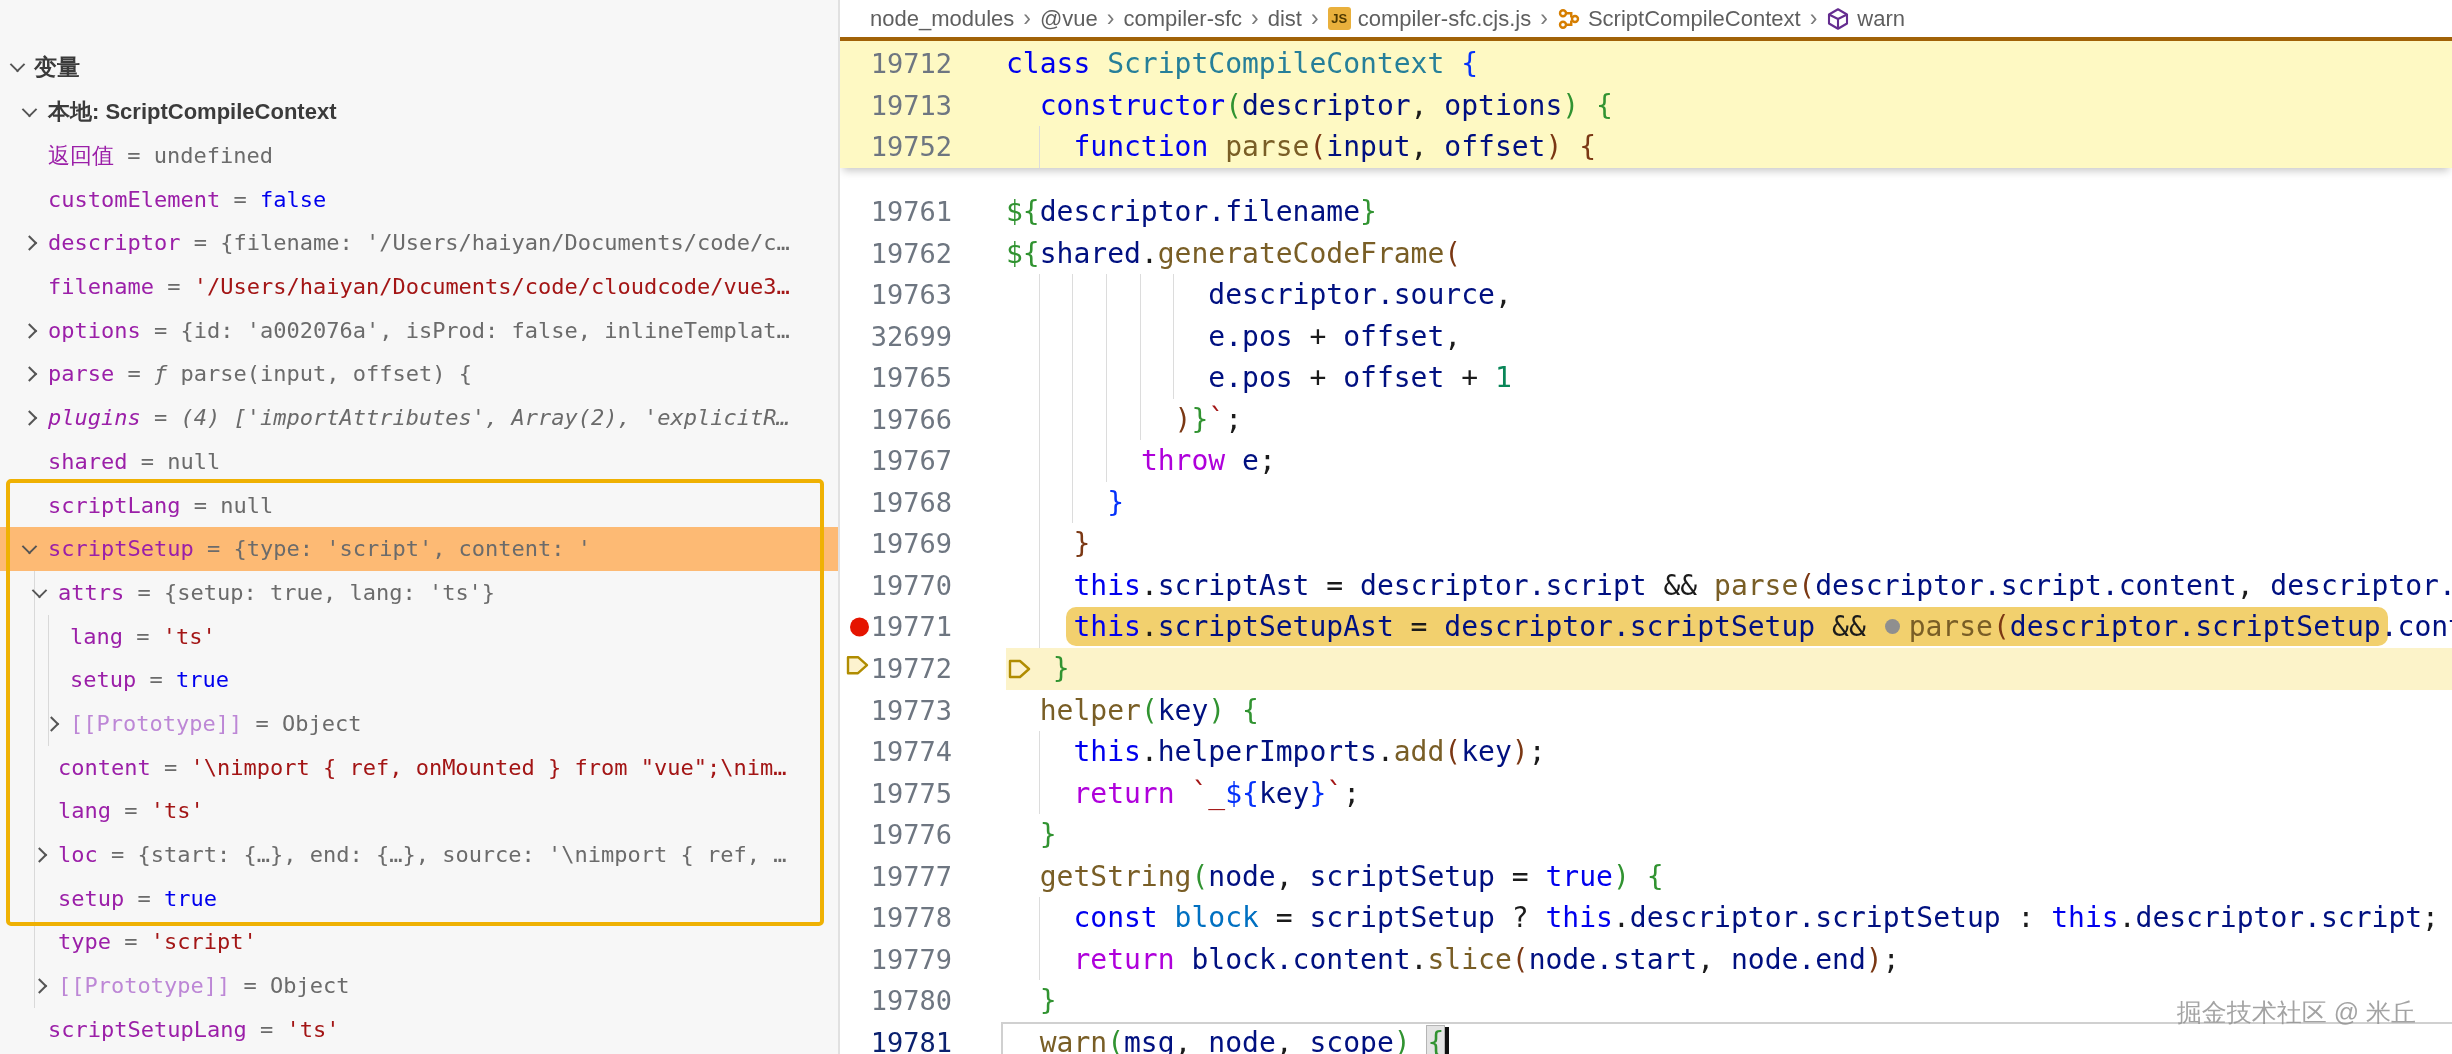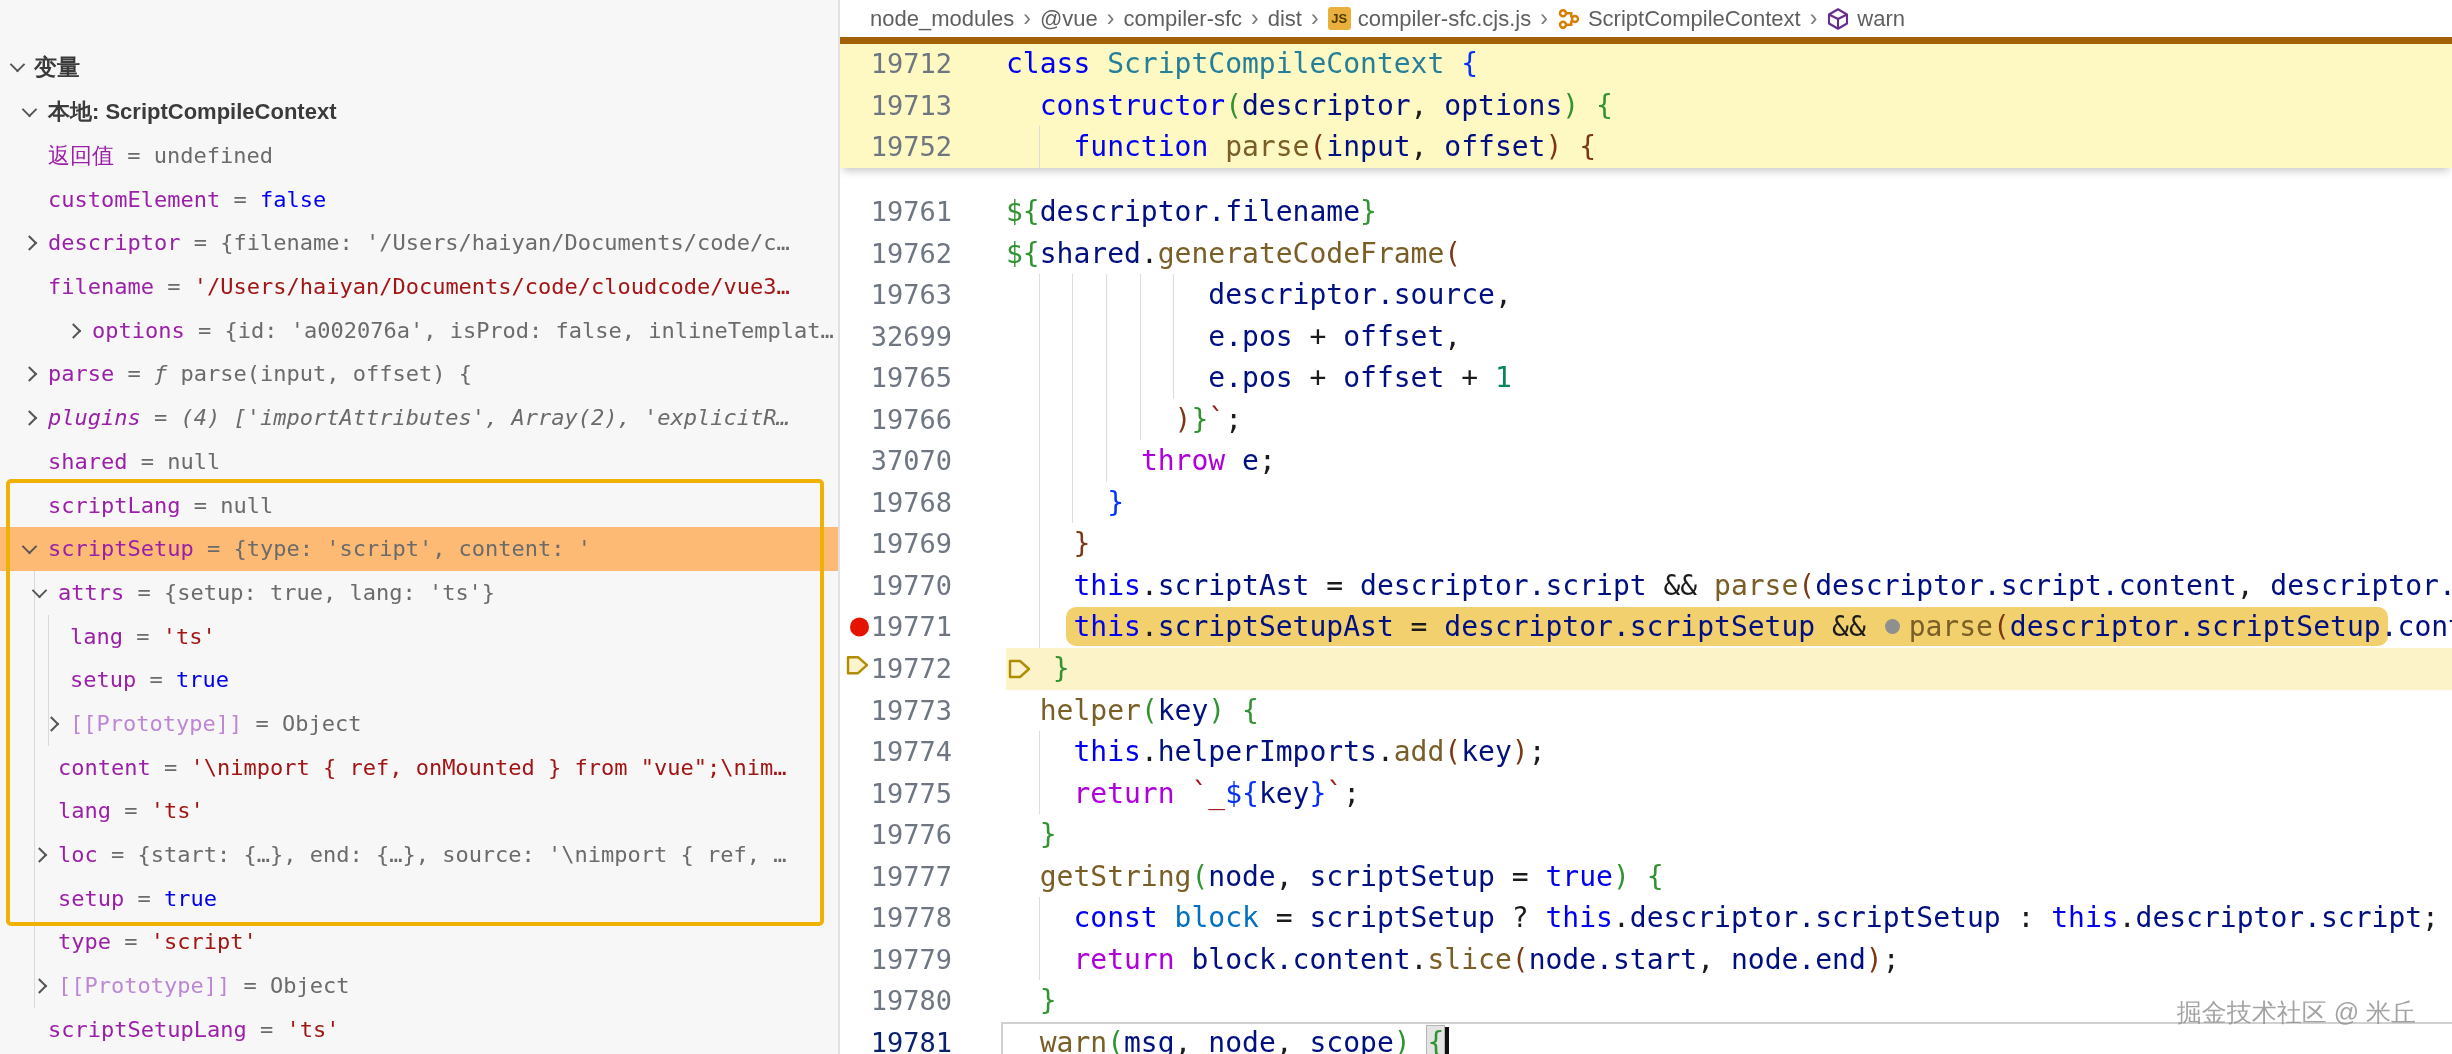--- a/index.html
+++ b/index.html
@@ -20,21 +20,21 @@
   .tname.proto{color:#bd87d6;}
   .teq{color:#6b6b6b;}
   .tv-g{color:#6b6b6b;}
   .tv-s{color:#a31515;}
   .tv-b{color:#0000ee;}
   .tv-fi{color:#6b6b6b;font-style:italic;}
   .hlbox{position:absolute;left:6px;width:810px;top:479px;height:439px;border:4px solid #efb103;border-radius:5px;pointer-events:none;}
 
   
   .editor{position:absolute;left:838px;top:0;right:0;bottom:0;background:#fff;border-left:2px solid #e1e1e1;overflow:hidden;}
-  .crumb{position:absolute;left:0;right:0;top:0;height:37px;display:flex;align-items:center;padding-left:30px;font-size:22px;color:#5f5f5f;border-bottom:7px solid #a16207;background:#fff;white-space:pre;z-index:6;}
+  .crumb{position:absolute;left:0;right:0;top:0;height:37px;display:flex;align-items:center;padding-left:30px;font-size:22px;color:#5f5f5f;border-bottom:4px solid #a16207;background:#fff;white-space:pre;z-index:6;}
   .crumb .sep{margin:0 9px;color:#7a7a7a;font-size:23px;}
   .crumb .ic{display:inline-flex;align-items:center;margin-right:7px;}
   .jsic{display:inline-block;width:23px;height:23px;background:#e9b03c;color:#4d3800;font-weight:bold;font-size:13px;line-height:23px;text-align:center;border-radius:3px;font-family:"Liberation Sans",sans-serif;}
   .sticky{position:absolute;top:38px;left:0;right:0;padding-top:5px;background:#fef9c3;box-shadow:0 6px 8px -3px rgba(0,0,0,.22);z-index:5;}
   .codebody{position:absolute;top:191px;left:0;right:0;}
   .cl{position:relative;height:41.55px;line-height:41.55px;font-family:"DejaVu Sans Mono",monospace;font-size:28px;white-space:pre;}
   .gut{position:absolute;left:0;top:0;width:160px;height:100%;}
   .lnum{position:absolute;left:0;top:0;width:112px;text-align:right;color:#6e7681;font-size:27px;}
   .lnum.act{color:#0b216f;}
   .bpdot{position:absolute;left:10px;top:50%;transform:translateY(-50%);width:19px;height:19px;border-radius:50%;background:#e51400;}
@@ -75,21 +75,21 @@
     </div>
     <div class="pscope">
       <span class="chev down" style="left:24px;"></span>
       <span>本地: ScriptCompileContext</span>
     </div>
     <div id="tree">
         <div class="trow" style="padding-left: 48px;"><span class="tname ">返回值</span><span class="teq"> = </span><span class="tv-g">undefined</span></div>
         <div class="trow" style="padding-left: 48px;"><span class="tname ">customElement</span><span class="teq"> = </span><span class="tv-b">false</span></div>
         <div class="trow" style="padding-left: 48px;"><span class="chev right" style="left: 24px;"></span><span class="tname ">descriptor</span><span class="teq"> = </span><span class="tv-g">{filename: '/Users/haiyan/Documents/code/c…</span></div>
         <div class="trow" style="padding-left: 48px;"><span class="tname ">filename</span><span class="teq"> = </span><span class="tv-s">'/Users/haiyan/Documents/code/cloudcode/vue3…</span></div>
-        <div class="trow" style="padding-left: 48px; margin-left: 44px;"><span class="chev right" style="left: 24px;"></span><span class="tname ">options</span><span class="teq"> = </span><span class="tv-g">{id: 'a002076a', isProd: false, inlineTemplat…</span></div>
+        <div class="trow" style="padding-left: 48px;"><span class="chev right" style="left: 24px;"></span><span class="tname ">options</span><span class="teq"> = </span><span class="tv-g">{id: 'a002076a', isProd: false, inlineTemplat…</span></div>
         <div class="trow" style="padding-left: 48px;"><span class="chev right" style="left: 24px;"></span><span class="tname ">parse</span><span class="teq"> = </span><span class="tv-fi">ƒ </span><span class="tv-g">parse(input, offset) {</span></div>
         <div class="trow" style="padding-left: 48px; font-style: italic;"><span class="chev right" style="left: 24px;"></span><span class="tname ">plugins</span><span class="teq"> = </span><span class="tv-g">(4) ['importAttributes', Array(2), 'explicitR…</span></div>
         <div class="trow" style="padding-left: 48px;"><span class="tname ">shared</span><span class="teq"> = </span><span class="tv-g">null</span></div>
         <div class="trow" style="padding-left: 48px;"><span class="tname ">scriptLang</span><span class="teq"> = </span><span class="tv-g">null</span></div>
         <div class="trow sel" style="padding-left: 48px;"><span class="chev down" style="left: 24px;"></span><span class="tname ">scriptSetup</span><span class="teq"> = </span><span class="tv-g">{type: 'script', content: '</span></div>
         <div class="trow" style="padding-left: 58px;"><div class="tguide" style="left: 34px;"></div><span class="chev down" style="left: 34px;"></span><span class="tname ">attrs</span><span class="teq"> = </span><span class="tv-g">{setup: true, lang: 'ts'}</span></div>
         <div class="trow" style="padding-left: 70px;"><div class="tguide" style="left: 34px;"></div><div class="tguide" style="left: 48px;"></div><span class="tname ">lang</span><span class="teq"> = </span><span class="tv-s">'ts'</span></div>
         <div class="trow" style="padding-left: 70px;"><div class="tguide" style="left: 34px;"></div><div class="tguide" style="left: 48px;"></div><span class="tname ">setup</span><span class="teq"> = </span><span class="tv-b">true</span></div>
         <div class="trow" style="padding-left: 70px;"><div class="tguide" style="left: 34px;"></div><div class="tguide" style="left: 48px;"></div><span class="chev right" style="left: 46px;"></span><span class="tname proto">[[Prototype]]</span><span class="teq"> = </span><span class="tv-g">Object</span></div>
         <div class="trow" style="padding-left: 58px;"><div class="tguide" style="left: 34px;"></div><span class="tname ">content</span><span class="teq"> = </span><span class="tv-s">'\nimport { ref, onMounted } from "vue";\nim…</span></div>
@@ -123,21 +123,21 @@
         <div class="cl"><div class="gut"><div class="lnum">19713</div></div><div class="lct"><span class="ind" style="width: 33.72px;"></span><span class="c-kw">constructor</span><span class="c-b2">(</span><span class="c-vr">descriptor</span><span class="c-tx">, </span><span class="c-vr">options</span><span class="c-b2">)</span><span class="c-tx"> </span><span class="c-b2">{</span></div></div>
         <div class="cl"><div class="gut"><div class="lnum">19752</div></div><div class="lct"><div class="iguides" style="width: 50.58px;"></div><span class="ind" style="width: 67.44px;"></span><span class="c-kw">function</span><span class="c-tx"> </span><span class="c-fn">parse</span><span class="c-b3">(</span><span class="c-vr">input</span><span class="c-tx">, </span><span class="c-vr">offset</span><span class="c-b3">)</span><span class="c-tx"> </span><span class="c-b3">{</span></div></div>
       </div>
     <div class="codebody" id="codebody">
         <div class="cl"><div class="gut"><div class="lnum">19761</div></div><div class="lct"><span class="ind" style="width: 0px;"></span><span class="c-b2">${</span><span class="c-vr">descriptor.filename</span><span class="c-b2">}</span></div></div>
         <div class="cl"><div class="gut"><div class="lnum">19762</div></div><div class="lct"><span class="ind" style="width: 0px;"></span><span class="c-b2">${</span><span class="c-vr">shared</span><span class="c-tx">.</span><span class="c-fn">generateCodeFrame</span><span class="c-b3">(</span></div></div>
         <div class="cl"><div class="gut"><div class="lnum">19763</div></div><div class="lct"><div class="iguides" style="width: 185.46px;"></div><span class="ind" style="width: 202.32px;"></span><span class="c-vr">descriptor.source</span><span class="c-tx">,</span></div></div>
         <div class="cl"><div class="gut"><div class="lnum">32699</div></div><div class="lct"><div class="iguides" style="width: 185.46px;"></div><span class="ind" style="width: 202.32px;"></span><span class="c-vr">e.pos</span><span class="c-tx"> + </span><span class="c-vr">offset</span><span class="c-tx">,</span></div></div>
         <div class="cl"><div class="gut"><div class="lnum">19765</div></div><div class="lct"><div class="iguides" style="width: 185.46px;"></div><span class="ind" style="width: 202.32px;"></span><span class="c-vr">e.pos</span><span class="c-tx"> + </span><span class="c-vr">offset</span><span class="c-tx"> + </span><span class="c-nm">1</span></div></div>
         <div class="cl"><div class="gut"><div class="lnum">19766</div></div><div class="lct"><div class="iguides" style="width: 151.74px;"></div><span class="ind" style="width: 168.6px;"></span><span class="c-b3">)</span><span class="c-b2">}</span><span class="c-st">`</span><span class="c-tx">;</span></div></div>
-        <div class="cl"><div class="gut"><div class="lnum">37070</div></div><div class="lct"><div class="iguides" style="width: 118.02px;"></div><span class="ind" style="width: 134.88px;"></span><span class="c-ct">throw</span><span class="c-tx"> </span><span class="c-vr">e</span><span class="c-tx">;</span></div></div>
+        <div class="cl"><div class="gut"><div class="lnum">19767</div></div><div class="lct"><div class="iguides" style="width: 118.02px;"></div><span class="ind" style="width: 134.88px;"></span><span class="c-ct">throw</span><span class="c-tx"> </span><span class="c-vr">e</span><span class="c-tx">;</span></div></div>
         <div class="cl"><div class="gut"><div class="lnum">19768</div></div><div class="lct"><div class="iguides" style="width: 84.3px;"></div><span class="ind" style="width: 101.16px;"></span><span class="c-b1">}</span></div></div>
         <div class="cl"><div class="gut"><div class="lnum">19769</div></div><div class="lct"><div class="iguides" style="width: 50.58px;"></div><span class="ind" style="width: 67.44px;"></span><span class="c-b3">}</span></div></div>
         <div class="cl"><div class="gut"><div class="lnum">19770</div></div><div class="lct"><div class="iguides" style="width: 50.58px;"></div><span class="ind" style="width: 67.44px;"></span><span class="c-kw">this</span><span class="c-tx">.</span><span class="c-vr">scriptAst</span><span class="c-tx"> = </span><span class="c-vr">descriptor.script</span><span class="c-tx"> &amp;&amp; </span><span class="c-fn">parse</span><span class="c-b3">(</span><span class="c-vr">descriptor.script.content</span><span class="c-tx">, </span><span class="c-vr">descriptor.</span></div></div>
         <div class="cl"><div class="gut"><div class="bpdot"></div><div class="lnum">19771</div></div><div class="lct"><div class="iguides" style="width: 50.58px;"></div><span class="ind" style="width: 67.44px;"></span><span class="pill"><span class="c-kw">this</span><span class="c-tx">.</span><span class="c-vr">scriptSetupAst</span><span class="c-tx"> = </span><span class="c-vr">descriptor.scriptSetup</span><span class="c-tx"> &amp;&amp; </span><span class="idot"></span><span class="c-fn">parse</span><span class="c-b3">(</span><span class="c-vr">descriptor.scriptSetup</span></span><span class="c-vr">.cont</span></div></div>
         <div class="cl"><div class="ybg"></div><div class="gut"><span class="gpent"><svg width="26" height="26" viewBox="0 0 26 26">
                 <path d="M4 5 h10 l9 8 -9 8 H4 z" fill="#fdf3cf" stroke="#b08c00" stroke-width="2.4" stroke-linejoin="round"></path>
               </svg></span><div class="lnum">19772</div></div><div class="lct"><span class="ind" style="width: 0px;"></span><span class="ipent"><svg width="26" height="26" viewBox="0 0 26 26">
                 <path d="M4 5 h10 l9 8 -9 8 H4 z" fill="#fdf3cf" stroke="#b08c00" stroke-width="2.4" stroke-linejoin="round"></path>
               </svg></span><span class="c-tx"> </span><span class="c-b2">}</span></div></div>
         <div class="cl"><div class="gut"><div class="lnum">19773</div></div><div class="lct"><span class="ind" style="width: 33.72px;"></span><span class="c-fn">helper</span><span class="c-b2">(</span><span class="c-vr">key</span><span class="c-b2">)</span><span class="c-tx"> </span><span class="c-b2">{</span></div></div>

